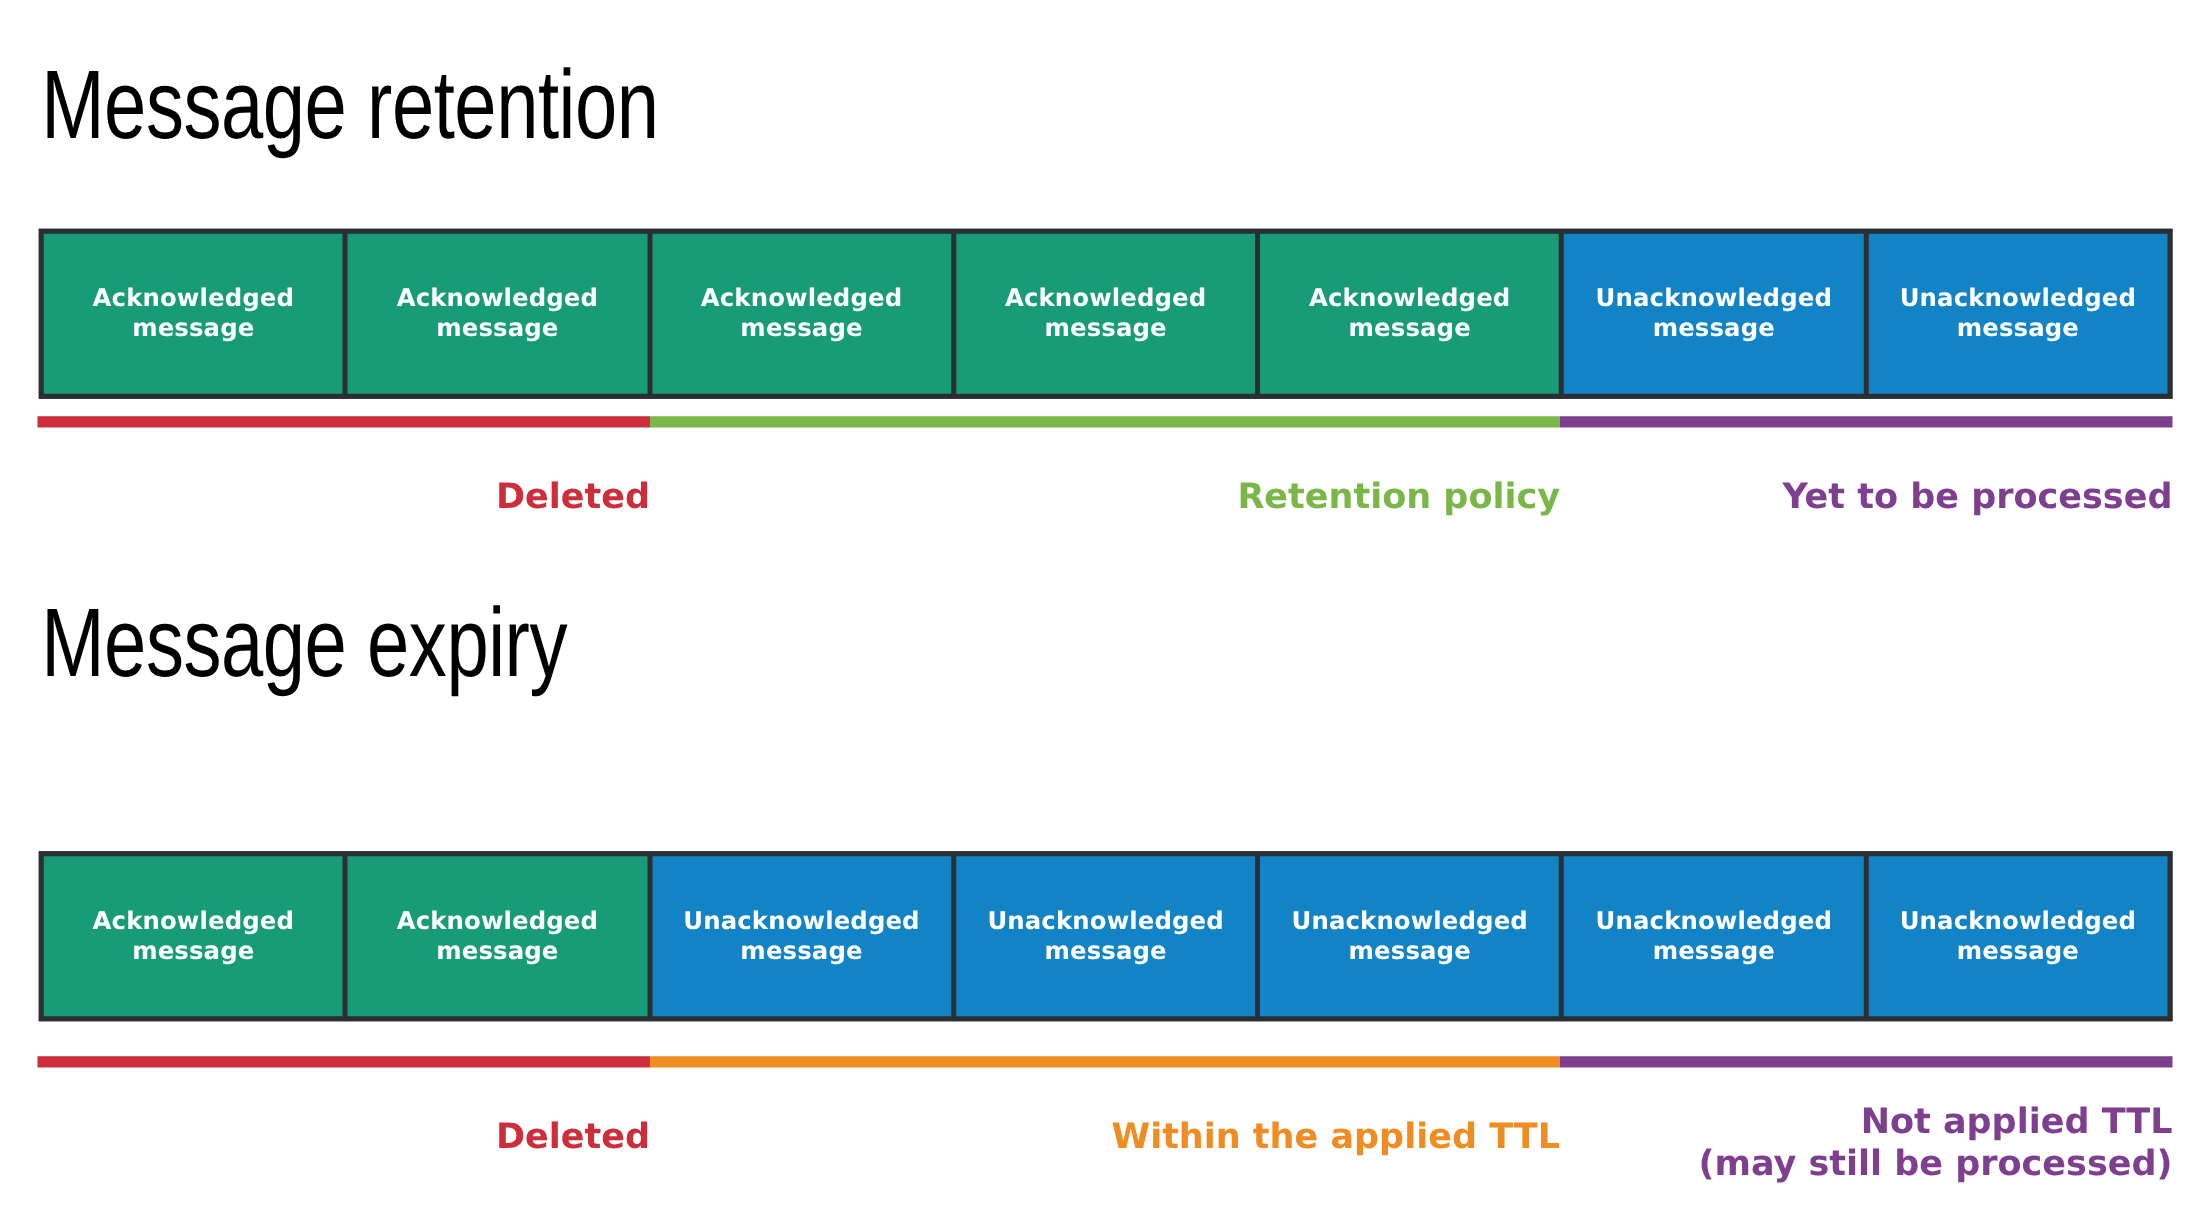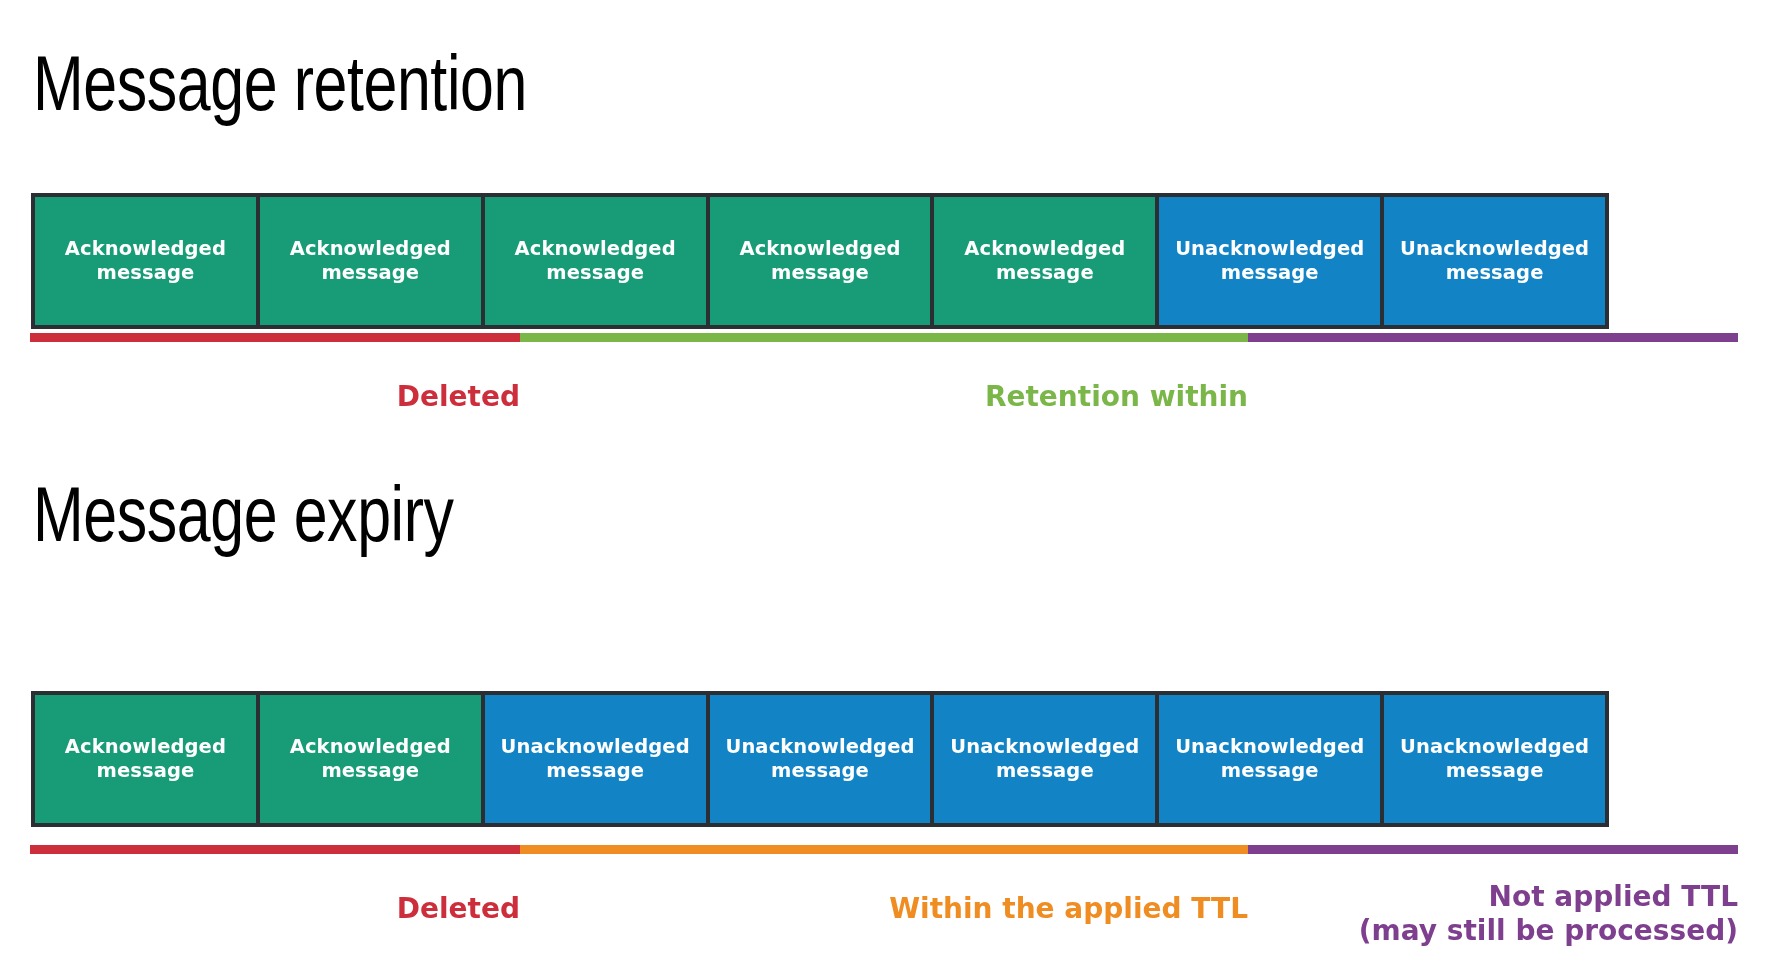--- a/index.html
+++ b/index.html
@@ -36,27 +36,26 @@
     transform: scaleX(0.78);
     transform-origin: left center;
   }
   #title-retention { top: 44px; }
   #title-expiry    { top: 475px; }
 
   
   .strip {
     position: absolute;
     left: 31px;
-    width: 1578px;
+    width: 1707px;
     display: flex;
     box-sizing: border-box;
     border: 4px solid #1d4ed8;
     background: #2b2e33;
     gap: 4px;
-    margin-top: 10px;
   }
   #strip-retention { top: 183px; height: 136px; }
   #strip-expiry    { top: 681px; height: 136px; }
 
   .msg-box {
     flex: 1 1 0;
     display: flex;
     align-items: center;
     justify-content: center;
     text-align: center;
@@ -152,21 +151,22 @@
   </div>
 
   <div class="legend-bar" id="legend-bar-retention">
     <div class="legend-seg" style="width: 28.7%; background-color: rgb(205, 46, 60);"></div>
     <div class="legend-seg" style="width: 42.6%; background-color: rgb(122, 182, 72);"></div>
     <div class="legend-seg" style="width: 28.7%; background-color: rgb(126, 63, 143);"></div>
   </div>
 
   <div class="legend-caps" id="legend-caps-retention">
     <div class="legend-cap cap-deleted-1" style="color: rgb(205, 46, 60);">Deleted</div>
-    <div class="legend-cap cap-retention" style="color: rgb(122, 182, 72);">Retention within</div>
+    <div class="legend-cap cap-retention" style="color: rgb(122, 182, 72);">Retention policy</div>
+    <div class="legend-cap cap-yet" style="color: rgb(126, 63, 143);">Yet to be processed</div>
   </div>
 
   <div class="section-title" id="title-expiry">Message expiry</div>
 
   <div class="strip" id="strip-expiry" style="border-color: rgb(43, 46, 51); background-color: rgb(43, 46, 51);">
     <div class="msg-box ack" style="background-color: rgb(24, 155, 119);">
       <span class="txt">Acknowledged
 message</span>
     </div>
     <div class="msg-box ack" style="background-color: rgb(24, 155, 119);">

